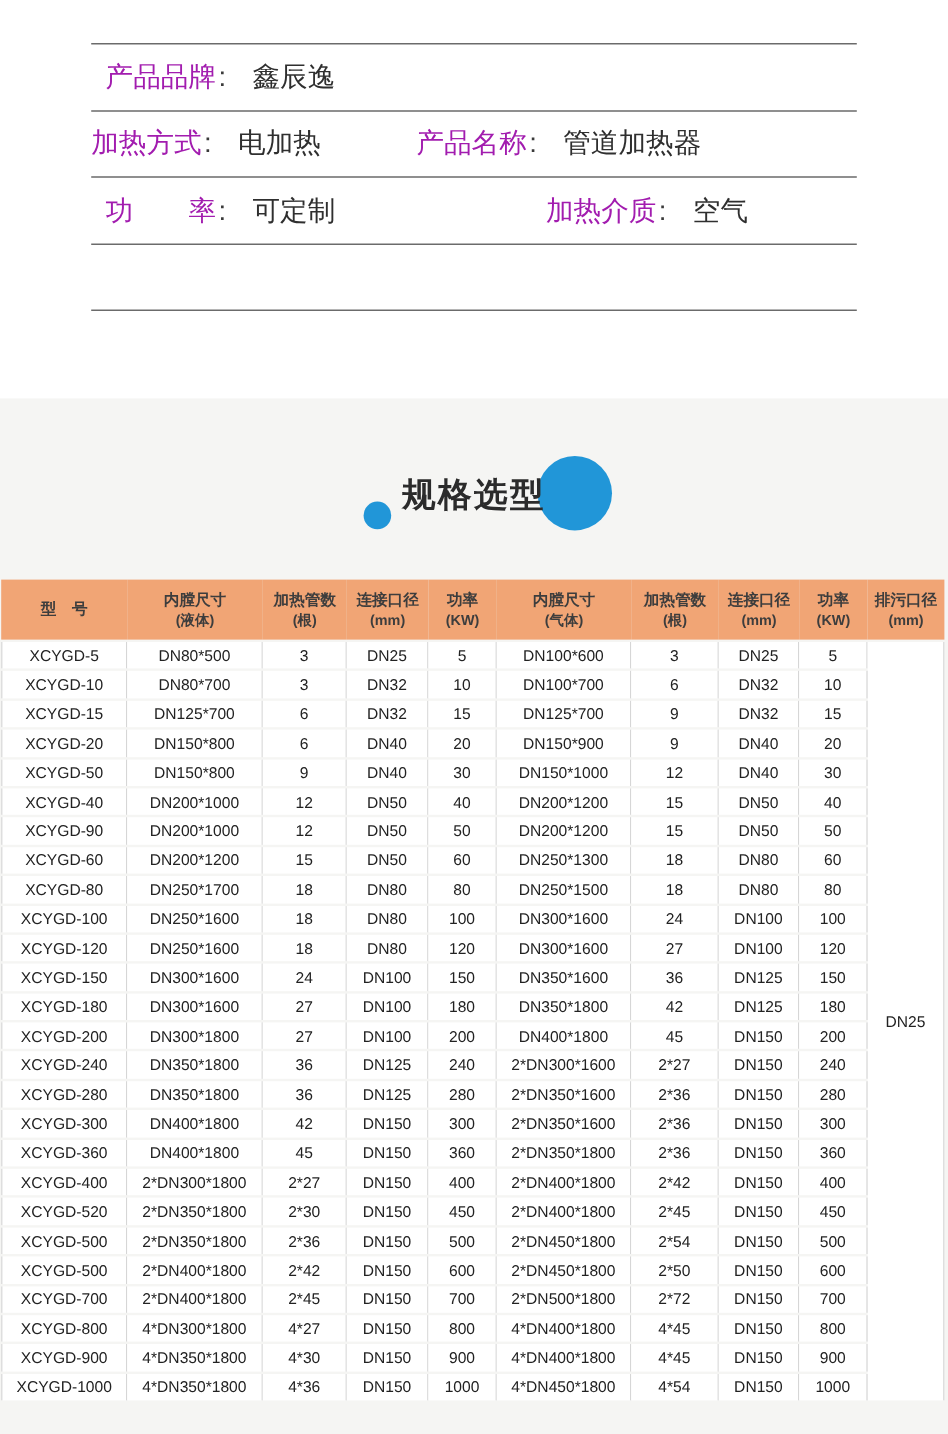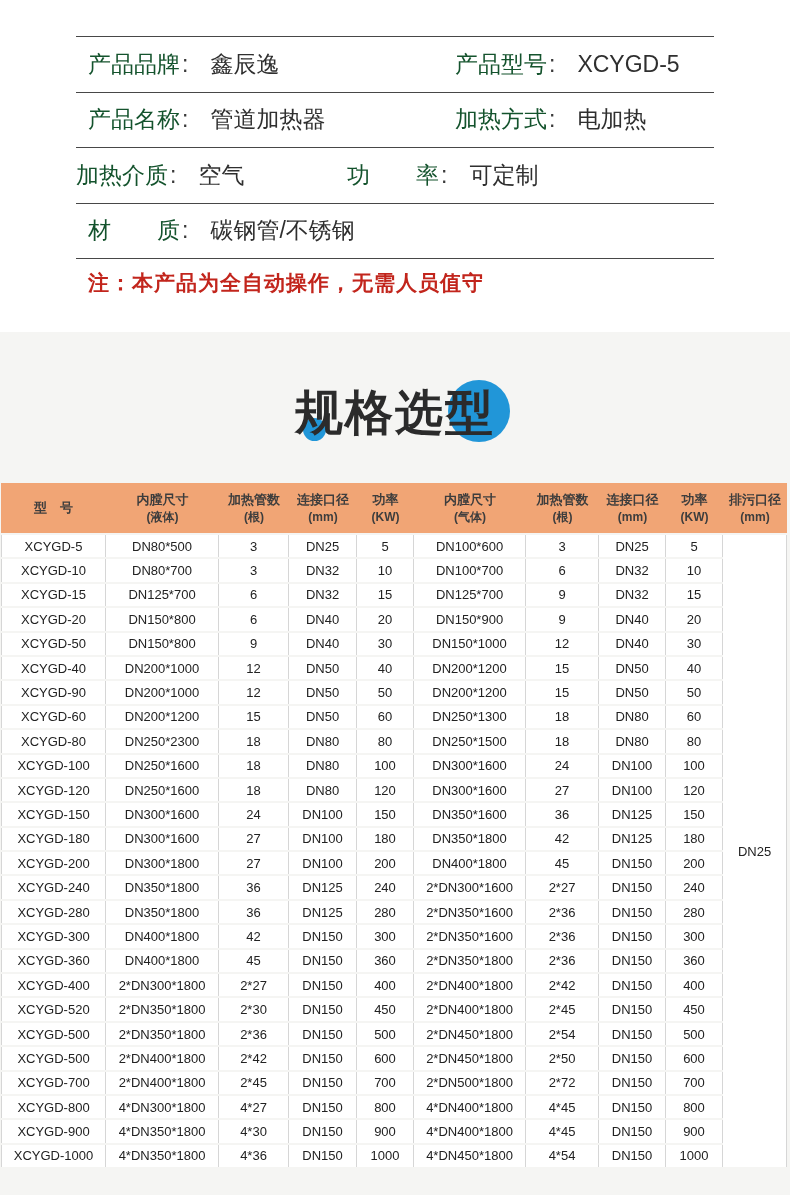--- a/index.html
+++ b/index.html
@@ -17,42 +17,42 @@
   .info-table { margin:0 76px; border-top:1.5px solid #474747; }
   .info-row {
     height:55.5px; border-bottom:1.5px solid #474747;
     display:flex; align-items:center;
   }
   .info-cell { flex:0 0 379px; padding-left:12px; font-size:23px; color:#3a3a3a; white-space:nowrap; }
   .info-cell.right { flex:1; padding-left:0; }
   .lbl {
     display:inline-block; width:92px;
     text-align:justify; text-align-last:justify;
-    color:#14532d;
+    color:#a21caf;
   }
   .colon { margin-left:2px; }
   .val { margin-left:22px; color:#2f2f2f;margin-top:37px; }
   .note {
     margin:10px 0 0 88px;
     font-family:"Liberation Serif", serif;
     font-size:21px; font-weight:bold;
     color:var(--note-red,#c2251c);
     letter-spacing:1px;
   }
 
   
   .spec-section { background:var(--section-bg,#f5f5f3); height:863px; padding-top:48px; }
   .title-wrap { position:relative; height:66px; width:100%; }
   .circle { position:absolute; border-radius:50%; background:var(--accent-blue,#2196d8); z-index:0; }
   .circle.big   { left:448px; top:0;    width:62px; height:62px; }
   .circle.small { left:303px; top:38px; width:23px; height:23px; }
   .section-title {
     position:relative; z-index:1; margin:0;
     text-align:center; line-height:66px;
-    font-size:48px; font-weight:bold; letter-spacing:2px;
+    font-size:28px; font-weight:bold; letter-spacing:2px;
     color:#2b2b2b;
   }
 
   
   .spec-table {
     margin:35px 0 0 1px; width:786px;
     border-collapse:separate; border-spacing:0 2px;
     table-layout:fixed;
     font-size:13px; color:#222;
   }
@@ -74,35 +74,32 @@
 </style>
 </head>
 <body>
 
 <div class="page">
 
   <section class="info-section">
     <div class="info-table" id="info-table">
         <div class="info-row">
           <div class="info-cell"><span class="lbl">产品品牌</span><span class="colon">:</span><span class="val">鑫辰逸</span></div>
-          <div class="info-cell right"><span class="lbl">产品型号</span><span class="colon">:</span><span class="val">XCYGD-5</span></div>
         </div>
         <div class="info-row">
+          <div class="info-cell right"><span class="lbl">加热方式</span><span class="colon">:</span><span class="val">电加热</span></div>
           <div class="info-cell"><span class="lbl">产品名称</span><span class="colon">:</span><span class="val">管道加热器</span></div>
-          <div class="info-cell right"><span class="lbl">加热方式</span><span class="colon">:</span><span class="val">电加热</span></div>
         </div>
         <div class="info-row">
+          <div class="info-cell"><span class="lbl">功率</span><span class="colon">:</span><span class="val">可定制</span></div>
           <div class="info-cell right"><span class="lbl">加热介质</span><span class="colon">:</span><span class="val">空气</span></div>
-          <div class="info-cell"><span class="lbl">功率</span><span class="colon">:</span><span class="val">可定制</span></div>
         </div>
         <div class="info-row">
-          <div class="info-cell"><span class="lbl">材质</span><span class="colon">:</span><span class="val">碳钢管/不锈钢</span></div>
         </div>
       </div>
-    <div class="note">注：本产品为全自动操作，无需人员值守</div>
   </section>
 
   <section class="spec-section">
     <div class="title-wrap">
       <span class="circle big"></span>
       <span class="circle small"></span>
       <h2 class="section-title">规格选型</h2>
     </div>
 
     <table class="spec-table">
@@ -246,21 +243,21 @@
             <td>15</td>
             <td>DN50</td>
             <td>60</td>
             <td>DN250*1300</td>
             <td>18</td>
             <td>DN80</td>
             <td>60</td>
           </tr>
           <tr>
             <td>XCYGD-80</td>
-            <td>DN250*2300</td>
+            <td>DN250*1700</td>
             <td>18</td>
             <td>DN80</td>
             <td>80</td>
             <td>DN250*1500</td>
             <td>18</td>
             <td>DN80</td>
             <td>80</td>
           </tr>
           <tr>
             <td>XCYGD-100</td>

